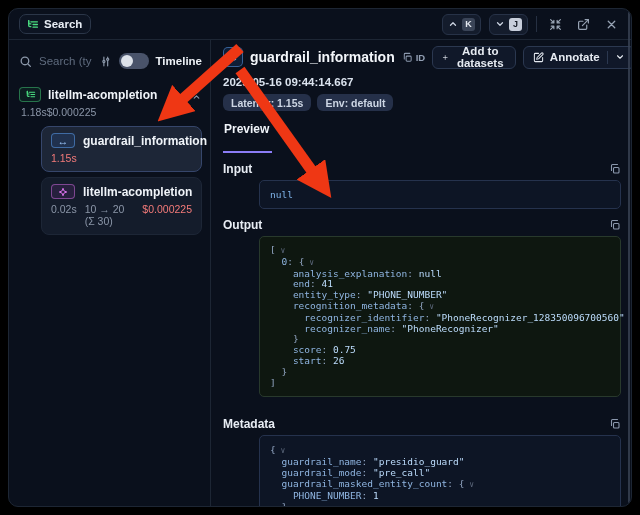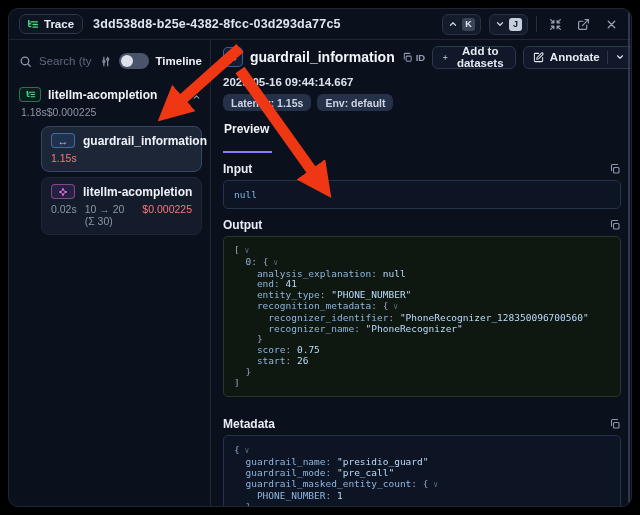--- a/index.html
+++ b/index.html
@@ -64,21 +64,21 @@
   .badges { display:flex; gap:6px; margin-top:6px; }
   .badge { height:17px; display:flex; align-items:center; padding:0 8px; background:#253049; border-radius:6px; font-size:10.5px; font-weight:600; color:#cdd6e4; }
 
   .tabs { margin-top:8px; }
   .tab { display:inline-block; padding:0 3px 15px 1px; font-size:12px; font-weight:700; color:#f0f4f9; border-bottom:2.5px solid #8b7cf6; cursor:pointer; }
 
   .sechead { display:flex; align-items:center; justify-content:space-between; margin-top:9px; }
   .sechead .t { font-size:12px; font-weight:700; color:#e8edf4; }
   .copybtn { color:#8b98ad; background:none; border:none; cursor:pointer; display:flex; }
 
-  .codeblock { margin-top:4px; border-radius:5px; padding:8px 10px; font-family:"DejaVu Sans Mono",monospace; font-size:9.5px; }
+  .codeblock { margin-top:4px; border-radius:5px; padding:8px 10px; font-family:"DejaVu Sans Mono",monospace; font-size:9.5px;margin-left:36px; }
   .cb-navy { background:#0d1525; border:1px solid #25324d; }
   .cb-green { background:#0e1710; border:1px solid #28392c; }
   .cl { white-space:pre; line-height:11px; }
   .codeblock.tall .cl { line-height:10.8px; }
   .tk-key { color:#8fb5e1; }
   .tk-p   { color:#93a7c4; }
   .tk-str { color:#bcdcfc; }
   .tk-num { color:#bcdcfc;text-align:center; }
   .tk-null{ color:#b7d8fa; }
   .tk-ch  { color:#5c687c; font-size:8px; }
@@ -94,23 +94,22 @@
 
 <div class="stage">
   <div class="window">
 
     <div class="topbar">
       <div class="trace-pill">
         <svg class="ic" width="13" height="13" viewBox="0 0 24 24" fill="none" stroke="#4ade80" stroke-width="2.4" stroke-linecap="round">
           <path d="M21 7H9M21 12h-8M21 17h-8M5 5v9a2 2 0 0 0 2 2h2"></path>
             <path d="M5 5v4a2 2 0 0 0 2 2h2"></path>
         </svg>
-        <span>Trace</span>
-      </div>
-      <div class="trace-id">3dd538d8-b25e-4382-8fcc-03d293da77c5</div>
+        <span>Search</span>
+      </div>
       <div class="topbar-right">
         <button class="navbtn">
           <svg class="ic" width="10" height="10" viewBox="0 0 24 24" fill="none" stroke="#cbd3e0" stroke-width="3" stroke-linecap="round" stroke-linejoin="round">
               <polyline points="6 15 12 9 18 15"></polyline>
             </svg>
           <span class="kbd">K</span>
         </button>
         <button class="navbtn">
           <svg class="ic" width="10" height="10" viewBox="0 0 24 24" fill="none" stroke="#cbd3e0" stroke-width="3" stroke-linecap="round" stroke-linejoin="round">
               <polyline points="6 9 12 15 18 9"></polyline>

